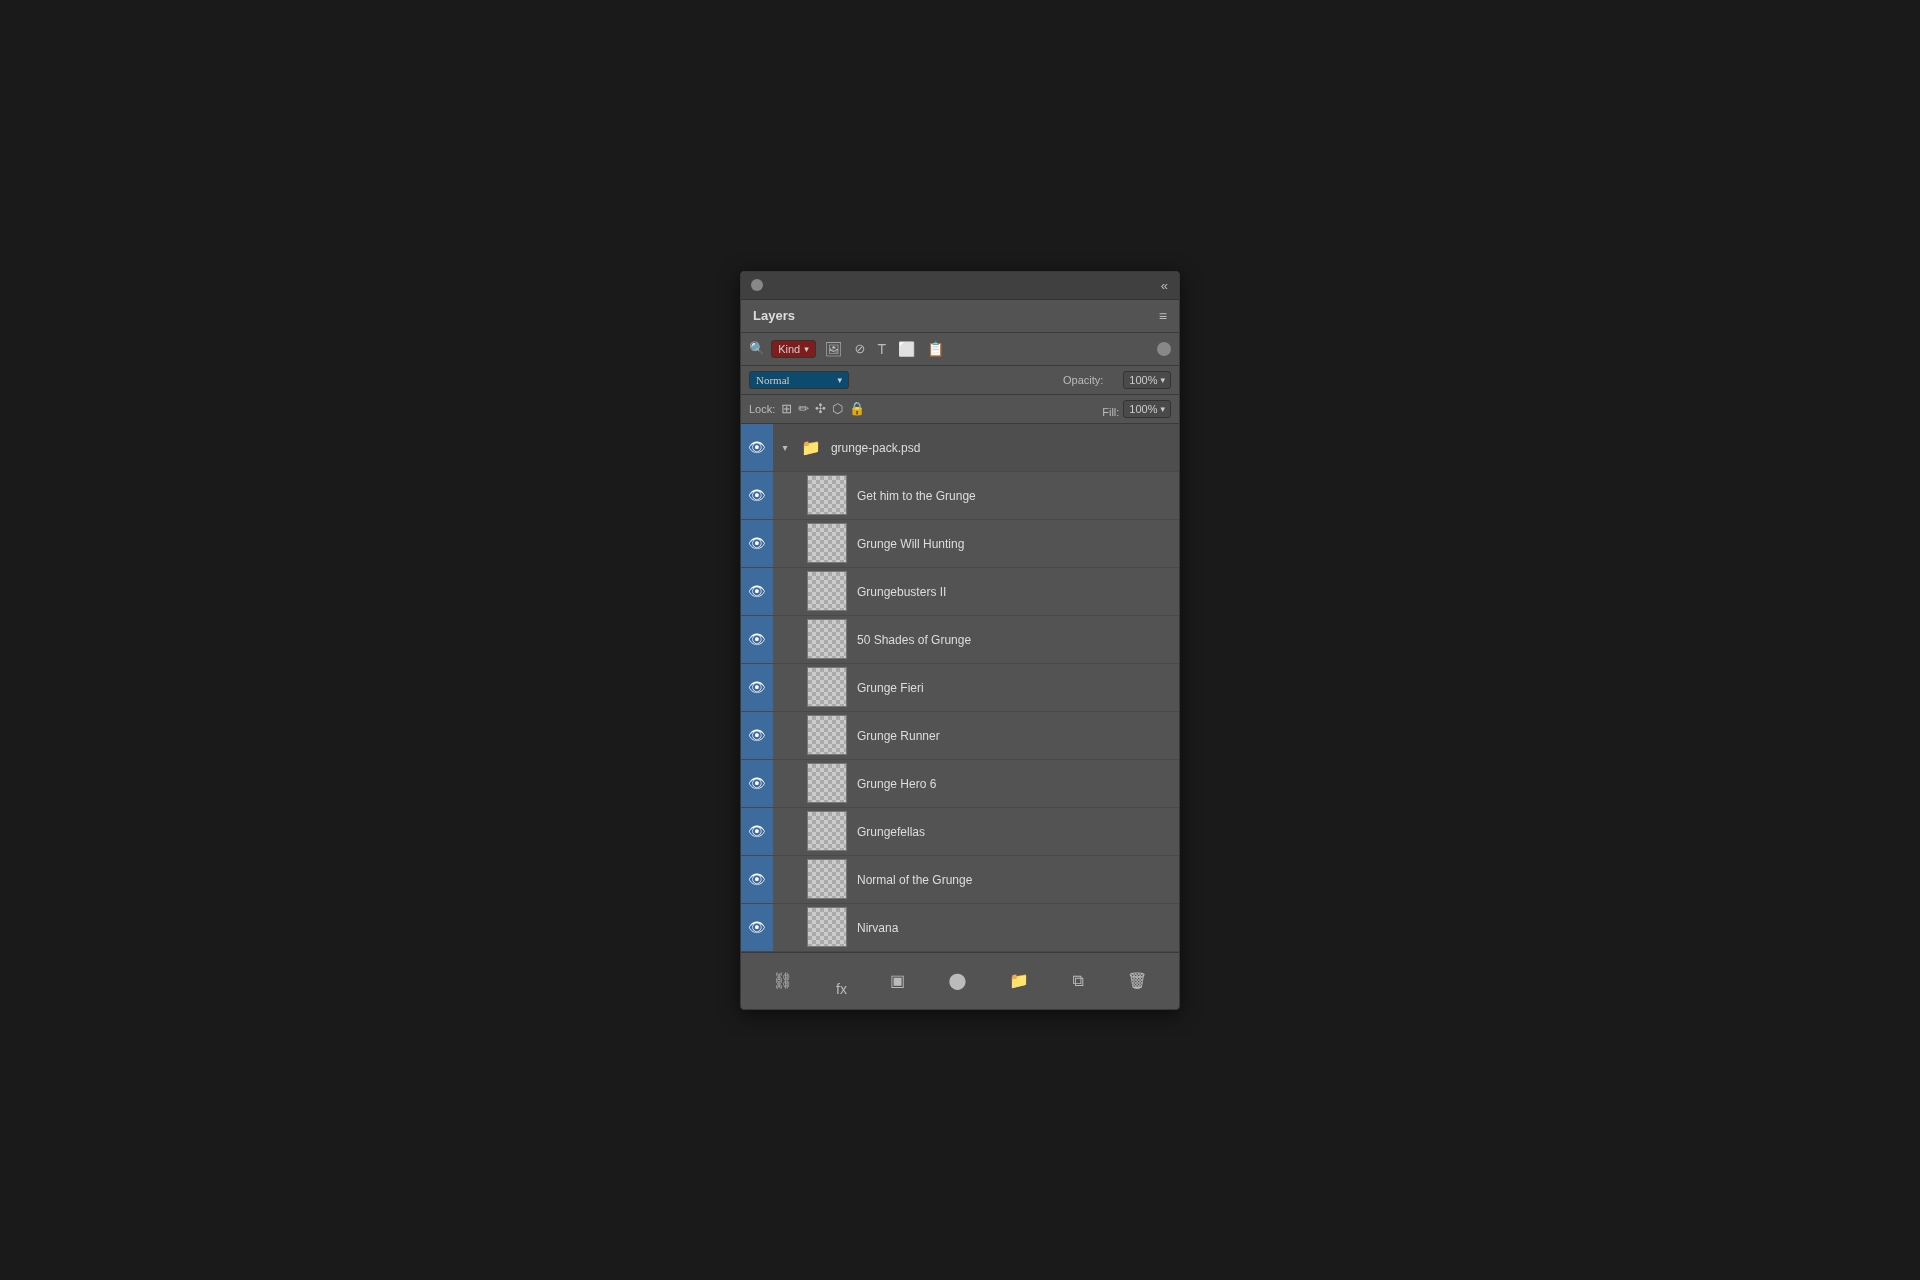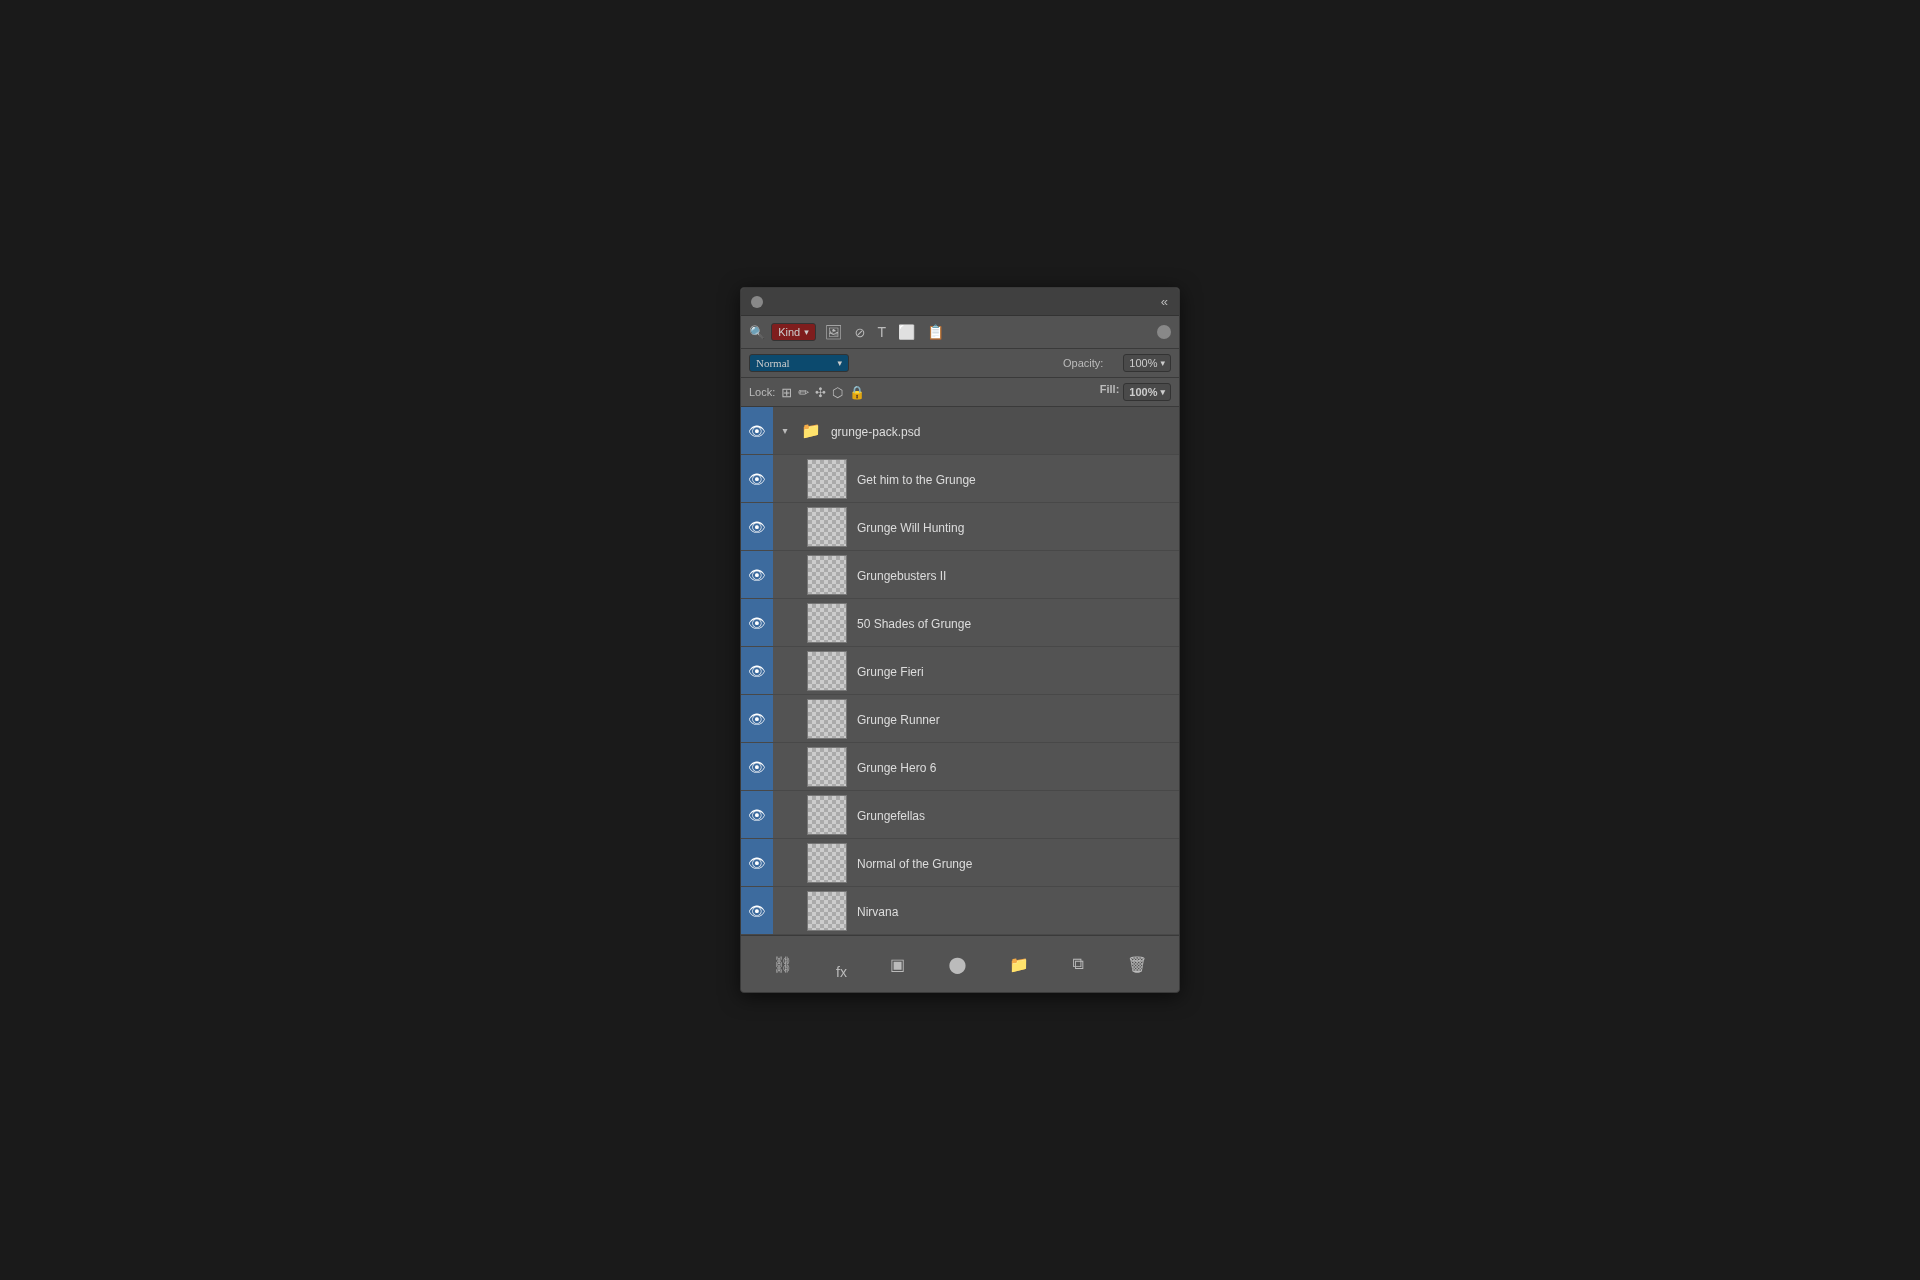--- a/index.html
+++ b/index.html
@@ -158,24 +158,23 @@
       color: #bbb;
       font-size: 11px;
     }
     .lock-icon {
       color: #bbb;
       font-size: 13px;
       cursor: pointer;
     }
     .fill-group {
       display: flex;
-      align-items: flex-start;
+      align-items: flex-end;
       gap: 4px;
       margin-left: auto;
-      font-weight: bold;
     }
     .fill-label {
       color: #bbb;
       font-size: 11px;
     }
     .fill-value {
       display: flex;
       align-items: center;
       background: #4a4a4a;
       border: 1px solid #333;
@@ -310,20 +309,24 @@
 </head>
 <body>
 
 <div class="panel">
 
   <div class="title-bar">
     <div class="close-btn"></div>
     <div class="collapse-btn">«</div>
   </div>
 
+  <div class="panel-header">
+    <span class="panel-title">Layers</span>
+    <span class="menu-icon">≡</span>
+  </div>
 
   <div class="filter-bar">
     <span style="color:#bbb;font-size:13px;">🔍</span>
     <div class="filter-select">
       <span>Kind</span>
       <span style="font-size:9px;">▾</span>
     </div>
     <span class="filter-icon-btn">🖼</span>
     <span class="filter-icon-btn" style="font-size:13px;">⊘</span>
     <span class="filter-icon-btn">T</span>

